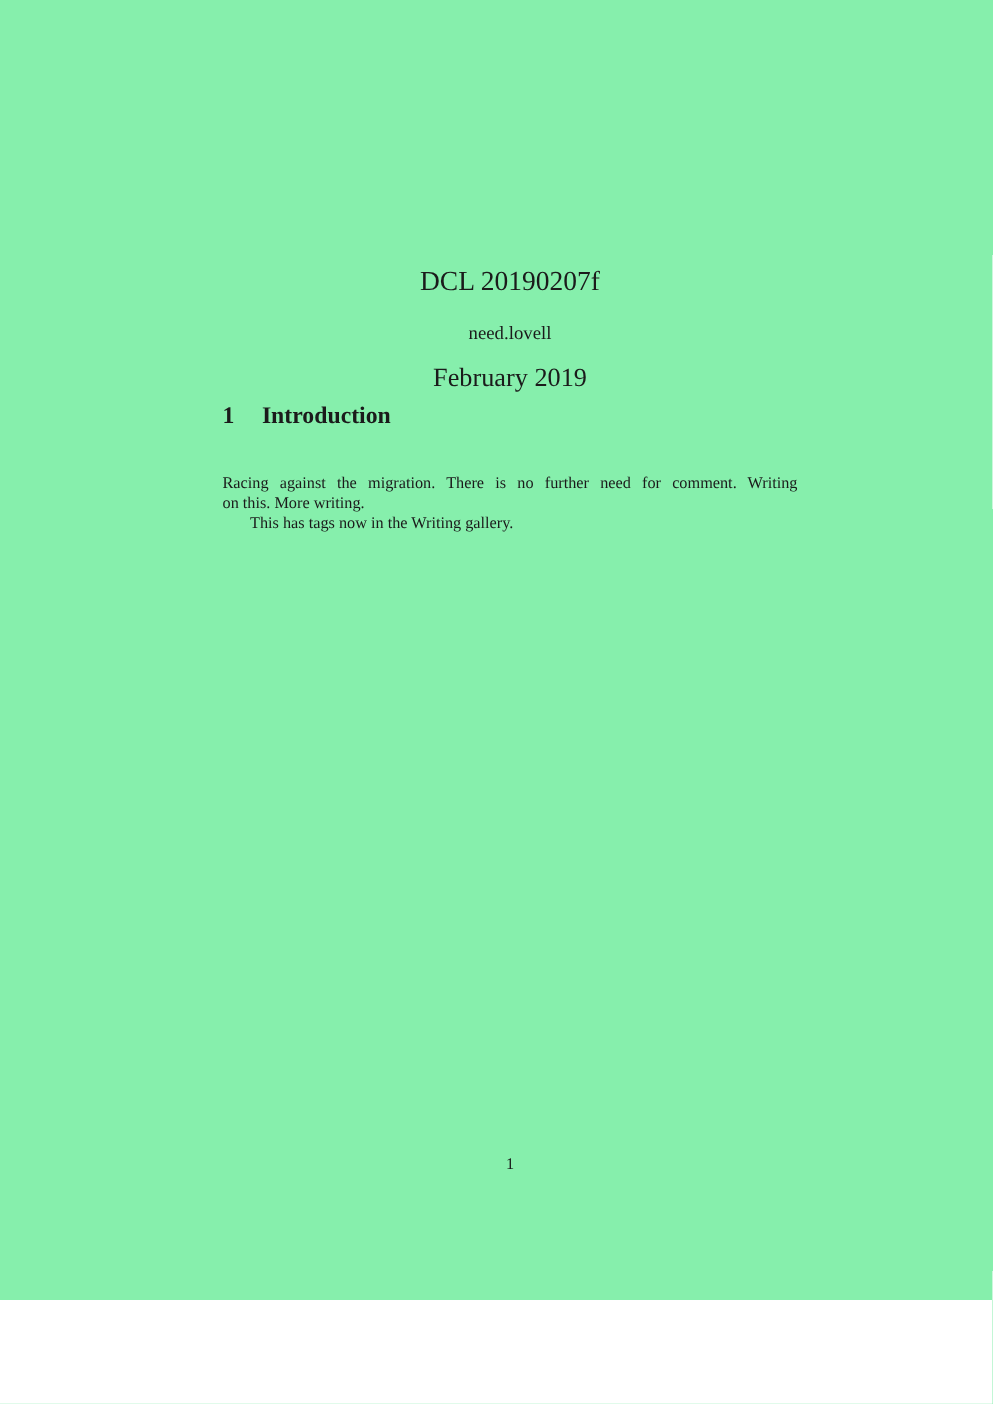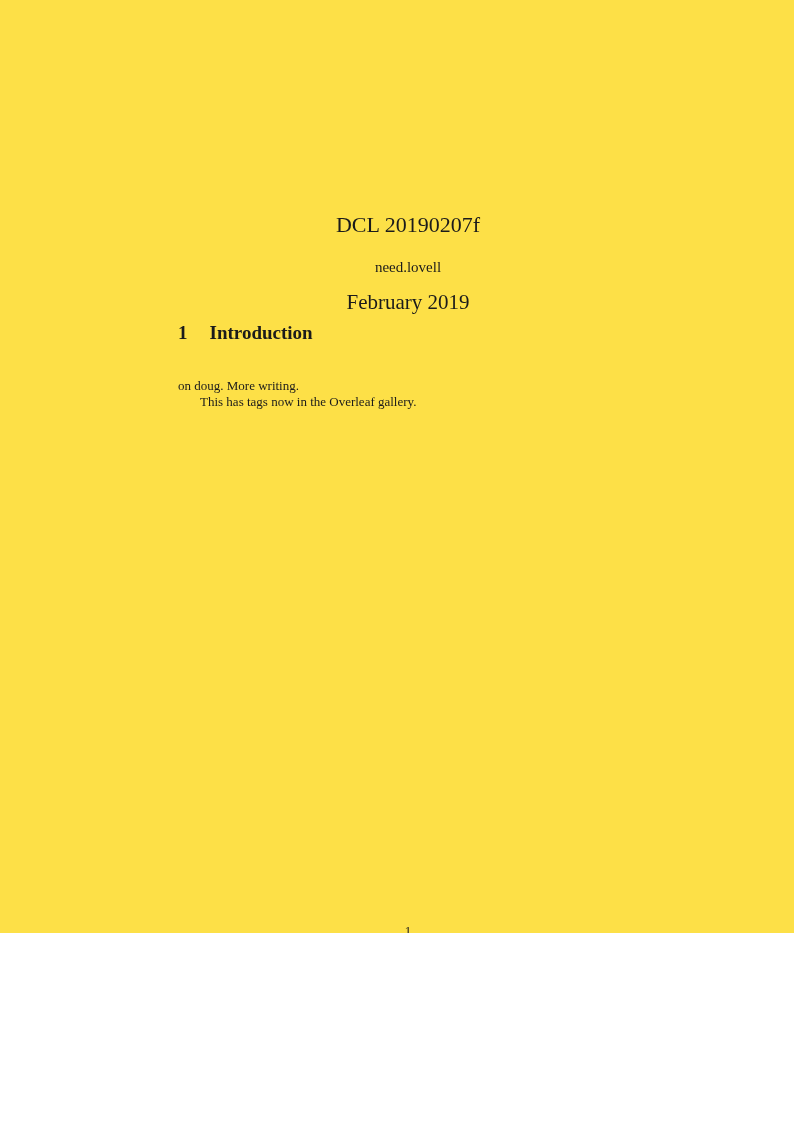--- a/index.html
+++ b/index.html
@@ -3,22 +3,22 @@
 <meta charset="utf-8">
 <style>
   html, body {
     margin: 0;
     padding: 0;
     background: #ffffff;
   }
   .page {
     position: relative;
     width: 794px;
-    height: 933px;
-    background: #fde047;
+    height: 1040px;
+    background: #86efac;
     overflow: hidden;
     font-family: "Liberation Serif", "DejaVu Serif", serif;
     color: #1b1b1b;
   }
   .content {
     position: absolute;
     left: 178px;
     top: 0;
     width: 460px;
     height: 100%;
@@ -108,21 +108,22 @@
     <div class="doc-author">need.lovell</div>
 
     <div class="doc-date">February 2019</div>
 
     <div class="section-heading">
       <span class="section-number">1</span><span class="section-title">Introduction</span>
     </div>
 
     <div class="body-block">
       <p class="para">
-        <span class="line">on doug.  More writing.</span>
+        <span class="line justify-line">Racing against the migration.  There is no further need for comment.  Writing</span>
+        <span class="line">on this.  More writing.</span>
       </p>
-      <p class="para indent">This has tags now in the Overleaf gallery.</p>
+      <p class="para indent">This has tags now in the Writing gallery.</p>
     </div>
 
     <div class="page-number">1</div>
 
   </div>
 </div>
 
 </body></html>

